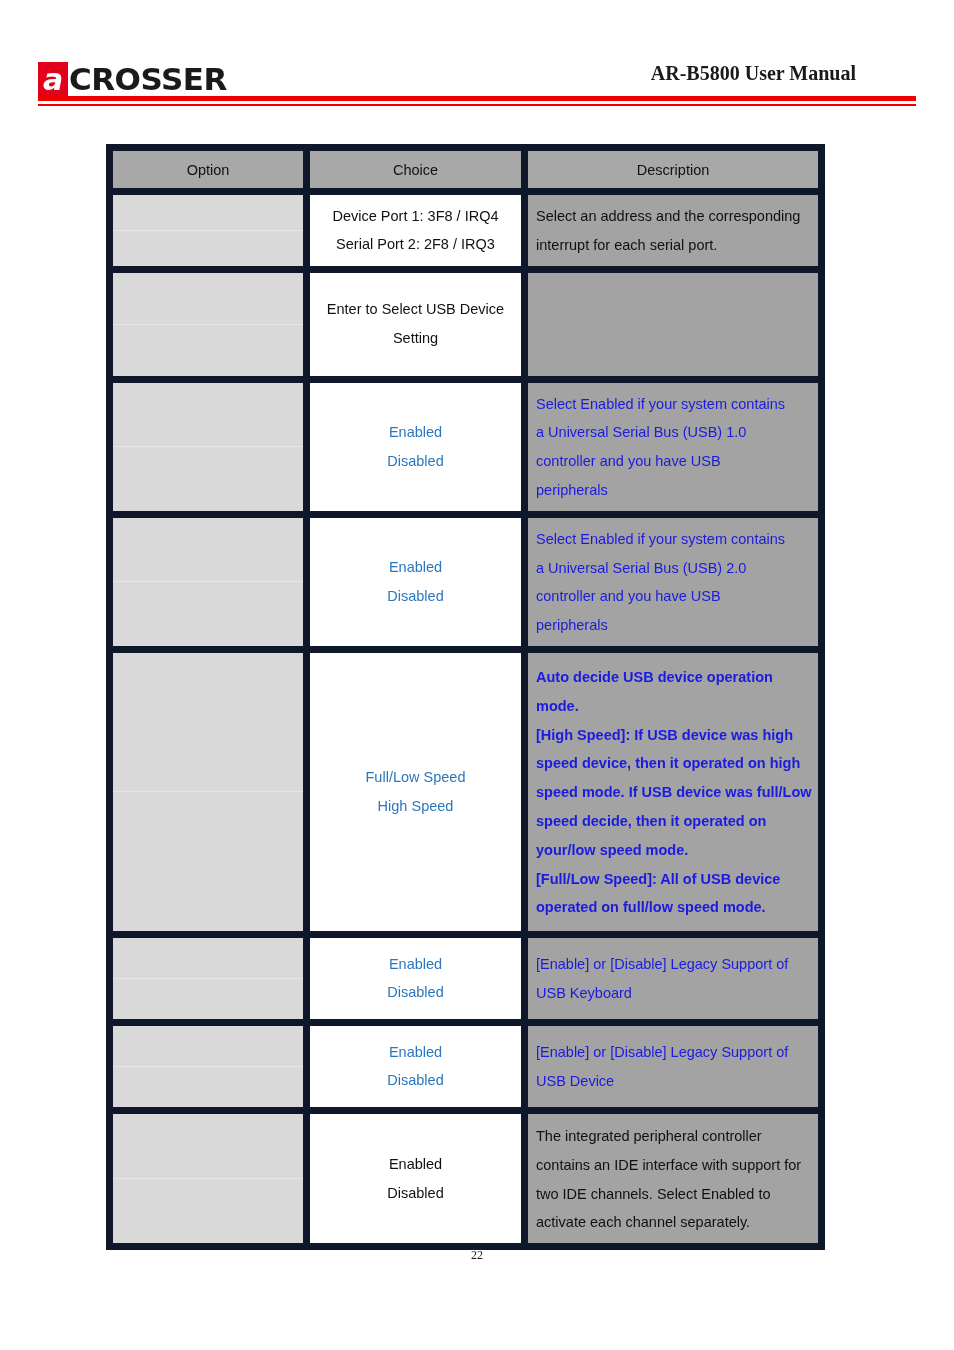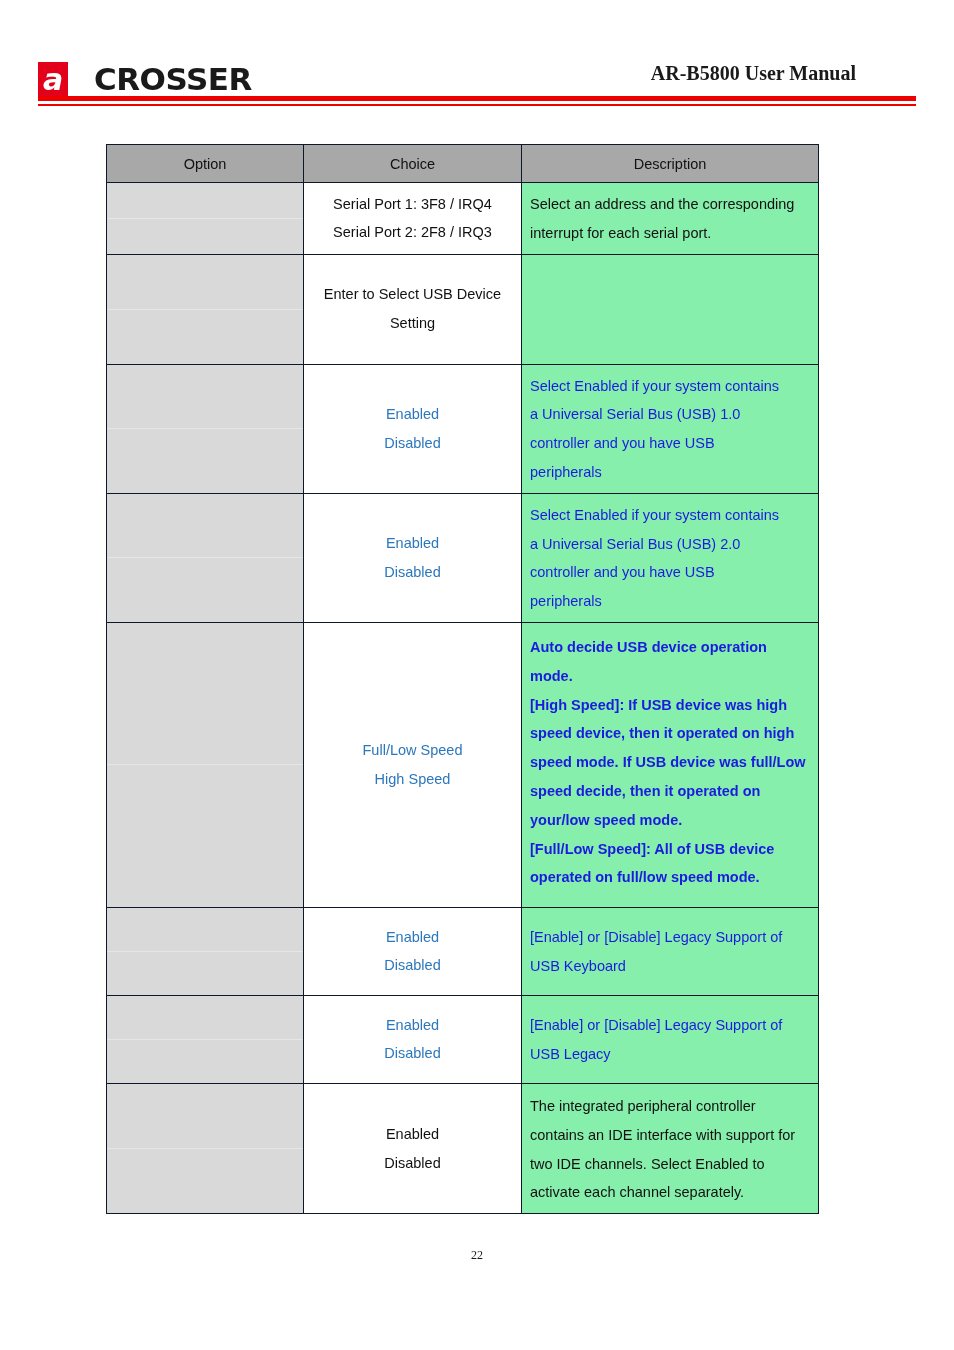--- a/index.html
+++ b/index.html
@@ -50,21 +50,20 @@
     color: #ffffff;
     transform: translateY(1px);
   }
   .logo-word {
     font-family: "DejaVu Sans", sans-serif;
     font-weight: bold;
     font-size: 31px;
     letter-spacing: -0.5px;
     color: #1a1a1a;
     line-height: 34px;
-    padding-left: 25px;
   }
 
   .manual-title {
     position: absolute;
     right: 98px;
     top: 62px;
     font-family: "Liberation Serif", serif;
     font-weight: bold;
     font-size: 20px;
     color: #1a1a1a;
@@ -92,21 +91,21 @@
   
   .bios-table {
     position: absolute;
     left: 106px;
     top: 144px;
     width: 712px;
     border-collapse: collapse;
     table-layout: fixed;
   }
   .bios-table td, .bios-table th {
-    border: 1px solid #0f172a;
+    border: 7px solid #0f172a;
     vertical-align: middle;
     padding: 0;
   }
   col.c-option { width: 197px; }
   col.c-choice { width: 218px; }
   col.c-desc   { width: 297px; }
 
   thead th {
     background: #a8a8a8;
     height: 37px;
@@ -125,21 +124,21 @@
     height: 1px;
     background: #e6e6e6;
   }
 
   td.choice-cell {
     background: #ffffff;
     text-align: center;
     padding: 6px 8px;
   }
   td.desc-cell {
-    background: #86efac;
+    background: #a3a3a3;
     text-align: left;
     padding: 7px 6px 6px 8px;
   }
 
   .line {
     display: block;
     font-size: 14.5px;
     line-height: 28.8px;
     white-space: nowrap;
     color: #111111;
@@ -191,21 +190,21 @@
       <th>Choice</th>
       <th>Description</th>
     </tr>
   </thead>
   <tbody id="table-body">
       <tr style="height: 62px;">
         <td class="option-cell">
           <span class="faint-line"></span>
         </td>
         <td class="choice-cell" style="vertical-align: middle;">
-          <span class="line black">Serial Port 1: 3F8 / IRQ4</span>
+          <span class="line black">Device Port 1: 3F8 / IRQ4</span>
           <span class="line black">Serial Port 2: 2F8 / IRQ3</span>
         </td>
         <td class="desc-cell" style="vertical-align: middle;">
           <span class="line black">Select an address and the corresponding</span>
           <span class="line black">interrupt for each serial port.</span>
         </td>
       </tr>
       <tr style="height: 110px;">
         <td class="option-cell">
           <span class="faint-line"></span>
@@ -282,21 +281,21 @@
       <tr style="height: 88px;">
         <td class="option-cell">
           <span class="faint-line"></span>
         </td>
         <td class="choice-cell">
           <span class="line blue-2">Enabled</span>
           <span class="line blue-2">Disabled</span>
         </td>
         <td class="desc-cell">
           <span class="line blue">[Enable] or [Disable] Legacy Support of</span>
-          <span class="line blue">USB Legacy</span>
+          <span class="line blue">USB Device</span>
         </td>
       </tr>
       <tr style="height: 122px;">
         <td class="option-cell">
           <span class="faint-line"></span>
         </td>
         <td class="choice-cell">
           <span class="line black">Enabled</span>
           <span class="line black">Disabled</span>
         </td>

